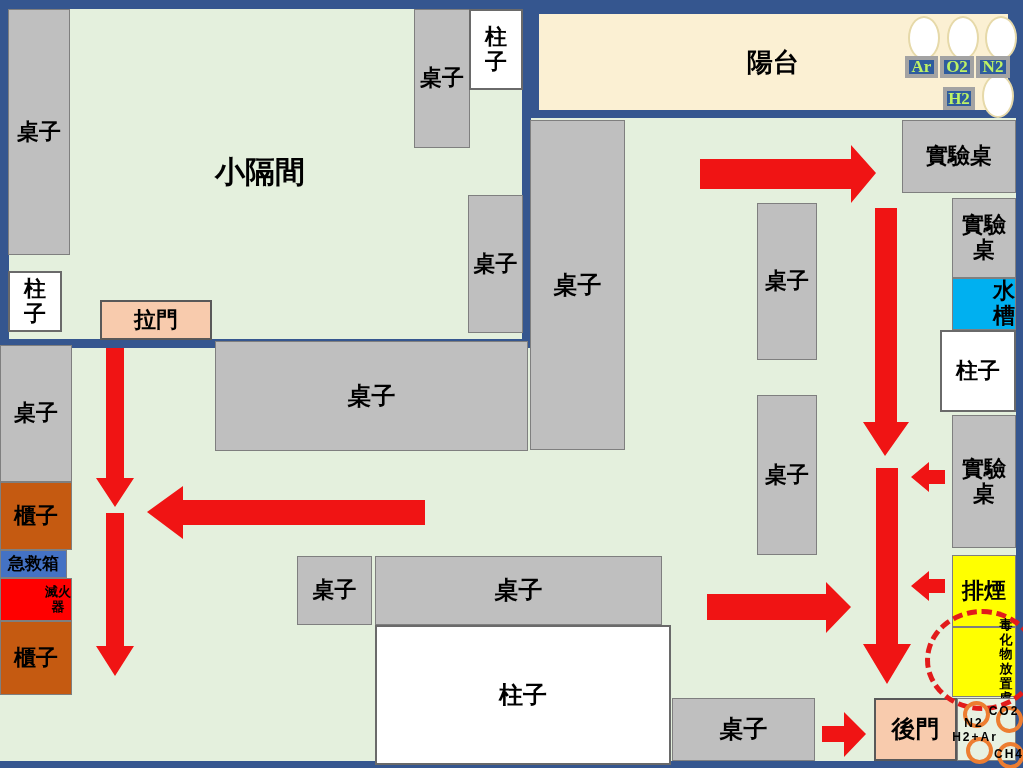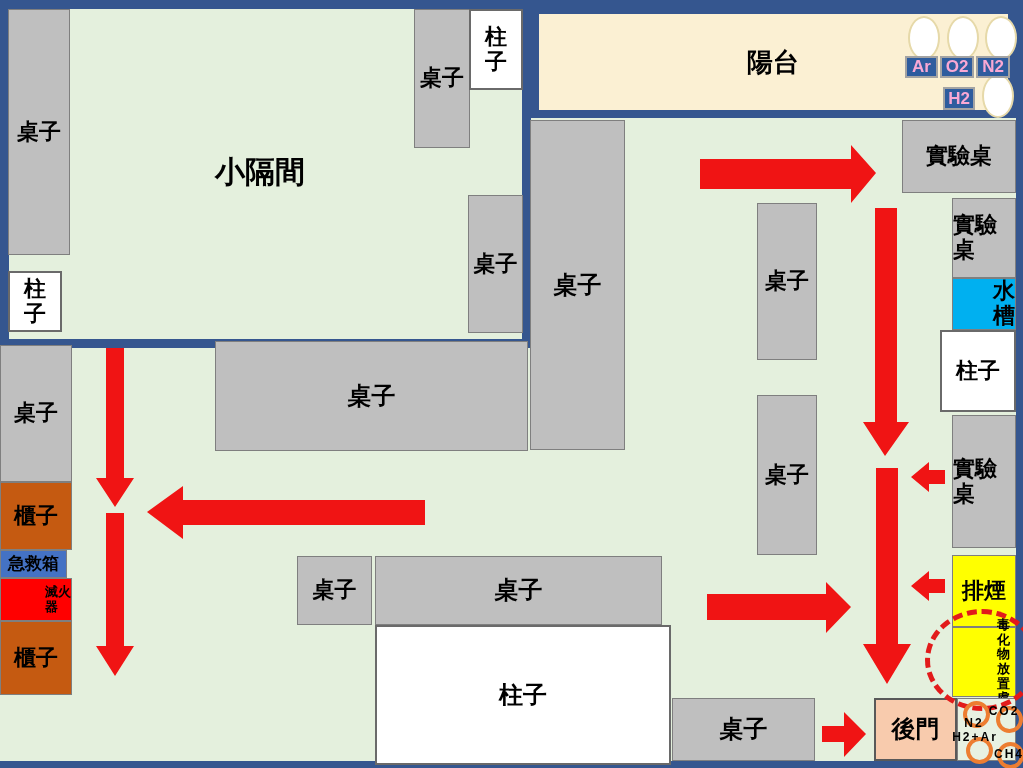--- a/index.html
+++ b/index.html
@@ -5,32 +5,32 @@
   html,body{margin:0;padding:0;background:#fff;}
   #stage{
     position:relative;width:1023px;height:768px;overflow:hidden;
     background:#E4F0DD;
     font-family:"Liberation Sans","DejaVu Sans",sans-serif;
     font-weight:bold;color:#000;
   }
   .box{
     position:absolute;box-sizing:border-box;
     display:flex;align-items:center;justify-content:center;
-    text-align:left;line-height:1.12;word-break:break-all;
+    text-align:center;line-height:1.12;word-break:break-all;
     z-index:2;
   }
   .gray{background:#BFBFBF;border:1.5px solid #7F7F7F;}
   .white{background:#FFFFFF;border:2px solid #6A6A6A;}
   .peach{background:#F8CBAD;border:2px solid #595959;}
   .cyan{background:#00B0F0;border:1px solid #7F7F7F;padding-left:40px;}
   .yellow{background:#FFFF00;border:1px solid #7F7F7F;}
   .brown{background:#C55A11;border:1px solid #7F7F7F;}
   .fablue{background:#4472C4;border:1px solid #7F7F7F;}
   .fred{background:#FF0000;border:1px solid #7F7F7F;}
-  .tag{background:#2E5C9E;color:#f9a8d4;border:2px solid #a3a3a3;}
+  .tag{background:#2E5C9E;color:#bef264;border:4px solid #a3a3a3;font-family:Liberation Serif, serif;}
   .label{position:absolute;display:flex;align-items:center;justify-content:center;text-align:center;z-index:3;}
   .f12{font-size:12px;} .f17{font-size:17px;} .f19{font-size:13px;padding-left:44px;}
   .f22{font-size:22px;} .f24{font-size:24px;} .f26{font-size:26px;} .f30{font-size:30px;}
   .stack{padding:0 14px;}
   .ls{letter-spacing:2px;white-space:nowrap;z-index:6;}
   .strip{position:absolute;background:#35568F;z-index:1;}
   #room-frame{
     position:absolute;left:0;top:0;width:531px;height:348px;
     border:9px solid #35568F;box-sizing:border-box;z-index:1;
   }
@@ -65,20 +65,21 @@
   <div class="strip" style="left:1016px;top:0;width:7px;height:768px"></div>
   <div class="strip" style="left:0;top:761px;width:1023px;height:7px"></div>
 
   <div id="room-frame"></div>
   <div class="label f30" style="left:170px;top:150px;width:180px;height:44px">小隔間</div>
   <div class="box gray f22" style="left:8px;top:9px;width:62px;height:246px">桌子</div>
   <div class="box gray f22" style="left:414px;top:9px;width:56px;height:139px">桌子</div>
   <div class="box white f22 stack" style="left:469px;top:9px;width:54px;height:81px">柱子</div>
   <div class="box gray f22" style="left:468px;top:195px;width:55px;height:138px">桌子</div>
   <div class="box white f22 stack" style="left:8px;top:271px;width:54px;height:61px">柱子</div>
+  <div class="box peach f22" style="left:100px;top:300px;width:112px;height:40px">拉門</div>
 
   <div id="balcony"></div>
   <div class="label f26" style="left:713px;top:42px;width:120px;height:40px">陽台</div>
   <div class="cyl" style="left:908px;top:16px;width:28px;height:40px"></div>
   <div class="cyl" style="left:947px;top:16px;width:28px;height:40px"></div>
   <div class="cyl" style="left:985px;top:16px;width:28px;height:40px"></div>
   <div class="cyl" style="left:982px;top:74px;width:28px;height:40px"></div>
   <div class="box tag f17" style="left:905px;top:56px;width:33px;height:22px">Ar</div>
   <div class="box tag f17" style="left:940px;top:56px;width:34px;height:22px">O2</div>
   <div class="box tag f17" style="left:976px;top:56px;width:34px;height:22px">N2</div>

